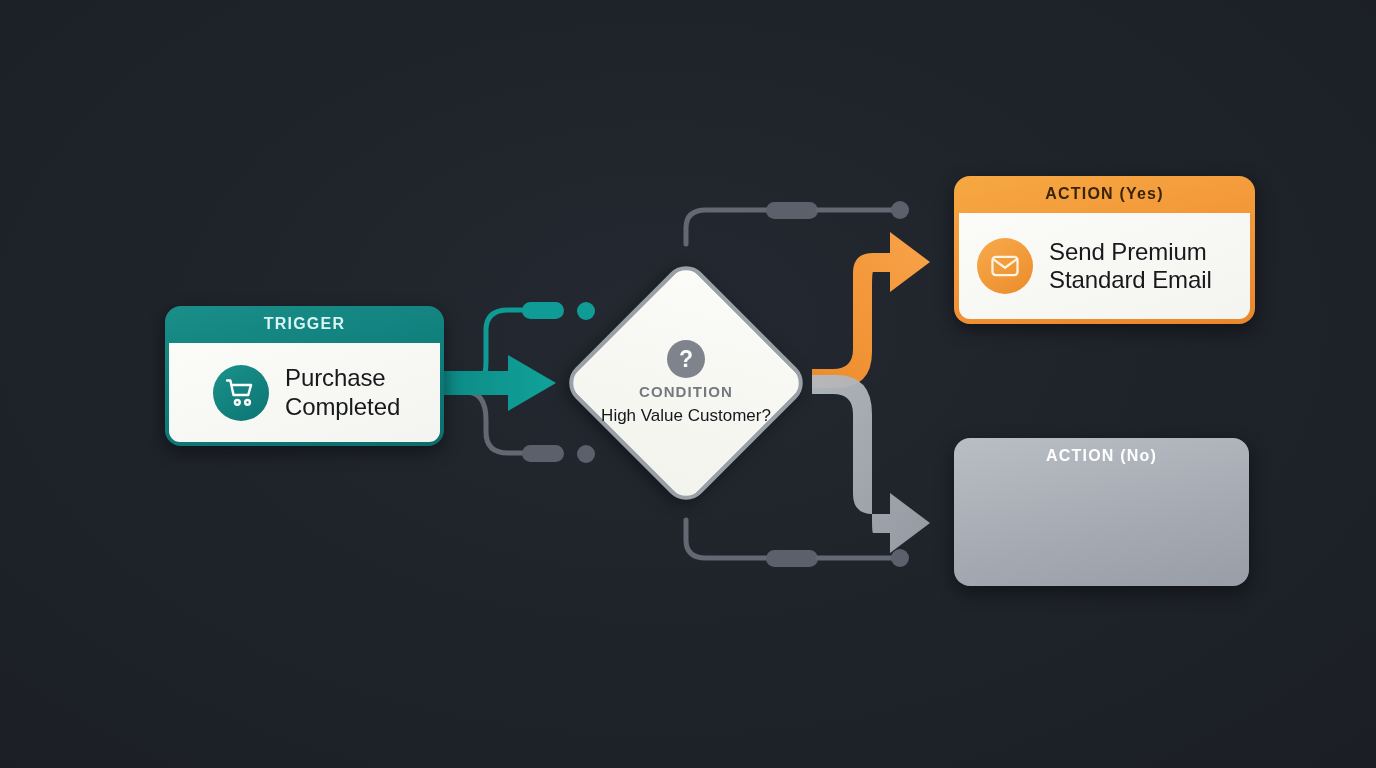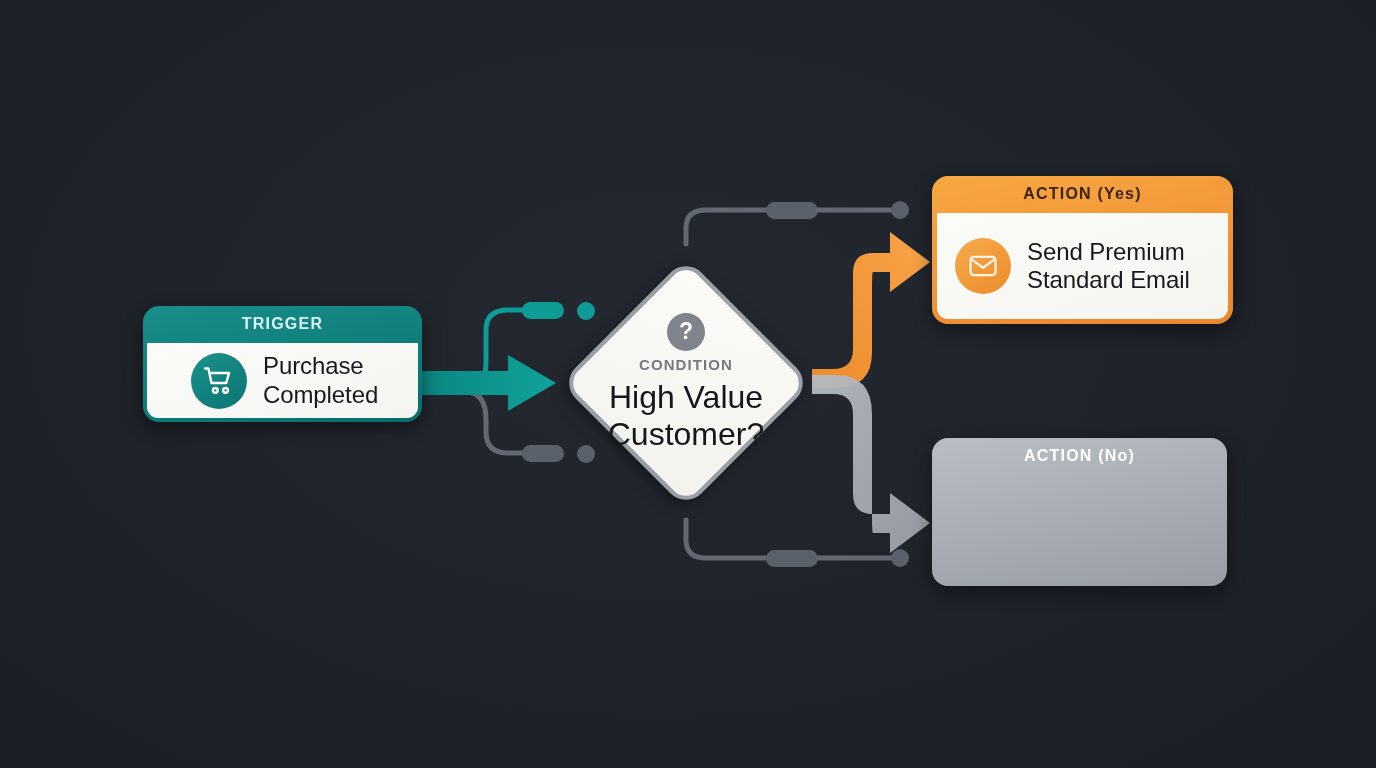--- a/index.html
+++ b/index.html
@@ -23,20 +23,21 @@
     pointer-events: none;
   }
 
   
   .node-card {
     position: absolute;
     border-radius: 16px;
     overflow: hidden;
     display: flex;
     flex-direction: column;
+    margin-left: 22px;
   }
   .node-head {
     flex: 0 0 auto;
     text-align: center;
     font-weight: bold;
     letter-spacing: 1.2px;
     font-size: 16px;
     padding: 9px 0 10px 0;
   }
   .node-body {
@@ -60,21 +61,21 @@
   .node-title {
     font-size: 24px;
     line-height: 1.17;
     color: #17191c;
     letter-spacing: -0.1px;
   }
 
   
   #trigger-node {
     left: 143px; top: 306px;
-    width: 279px; height: 116px;
+    width: 279px; height: 140px;
     background: linear-gradient(168deg, #1a8e89 0%, #0d7b79 62%, #0b6d6c 100%);
     box-shadow: 0 6px 18px rgba(0,0,0,0.45);
     padding: 0 4px 4px 4px;
     box-sizing: border-box;
   }
   #trigger-node .node-head { color: #d9f4f2; }
   #trigger-node .node-body { margin: 0; padding-left: 44px; }
 
   
   #action-yes-node {
@@ -138,24 +139,24 @@
     margin-bottom: 4px;
   }
   #condition-kicker {
     font-size: 15px;
     letter-spacing: 1.1px;
     color: #75797f;
     font-weight: bold;
     margin-bottom: 5px;
   }
   #condition-title {
-    font-size: 32px;
+    font-size: 17px;
     line-height: 1.17;
     color: #15171a;
-    text-align: center;
+    text-align: left;
   }
 </style>
 </head>
 <body>
 
 <div id="canvas">
 
   <svg id="wires" viewBox="0 0 1376 768" xmlns="http://www.w3.org/2000/svg">
     <defs>
       <linearGradient id="tealGrad" x1="0" y1="0" x2="1" y2="0">

